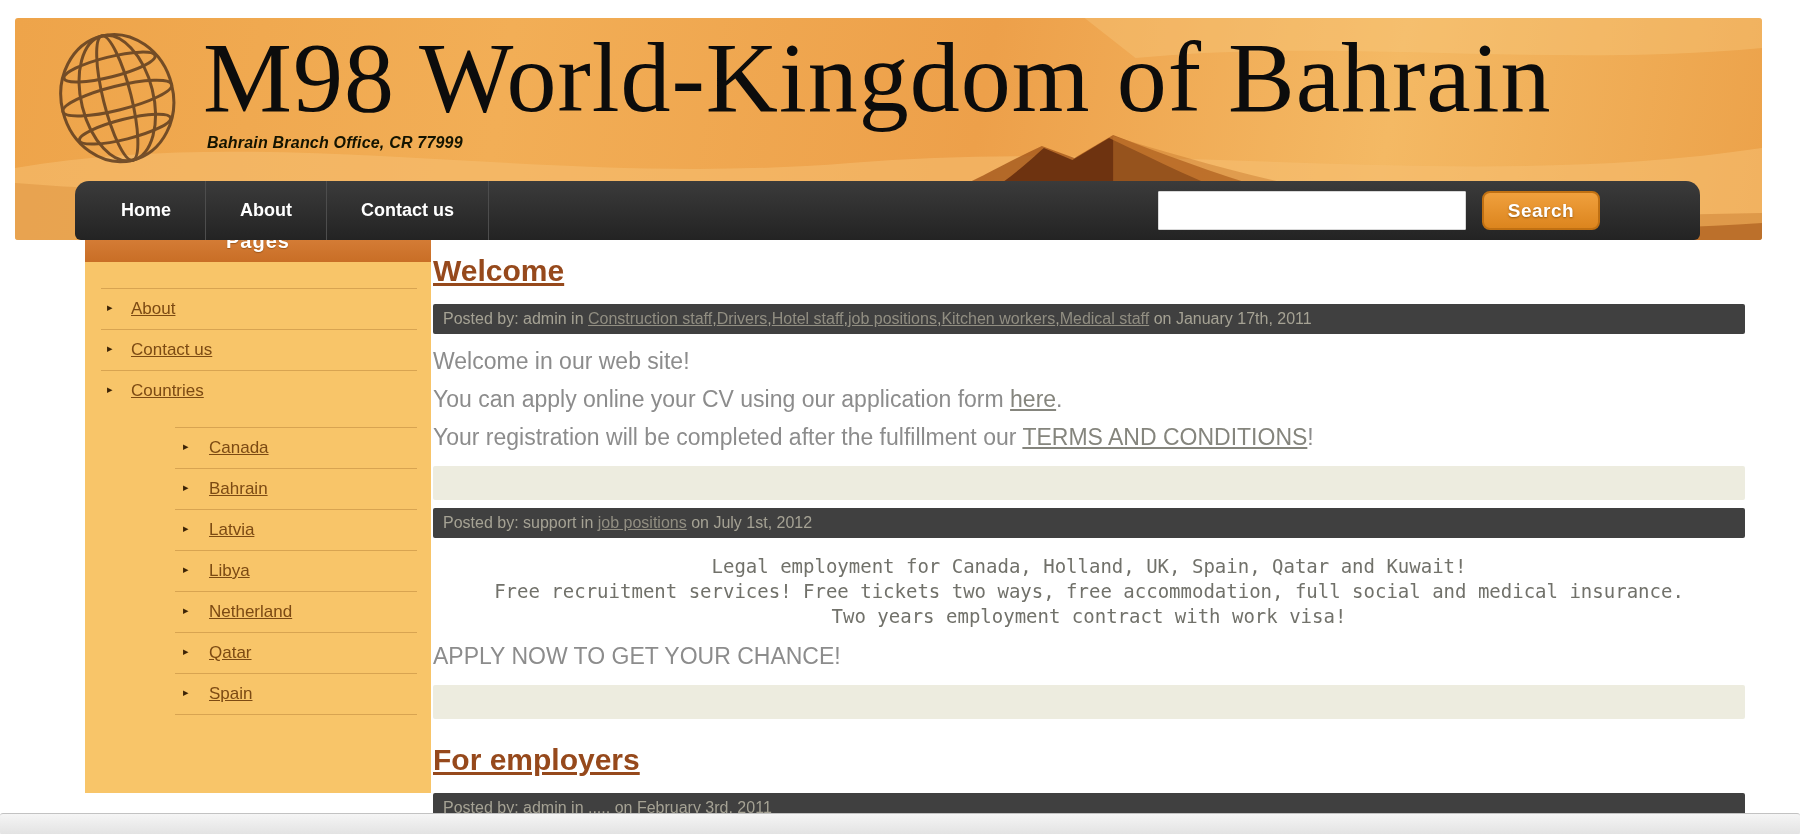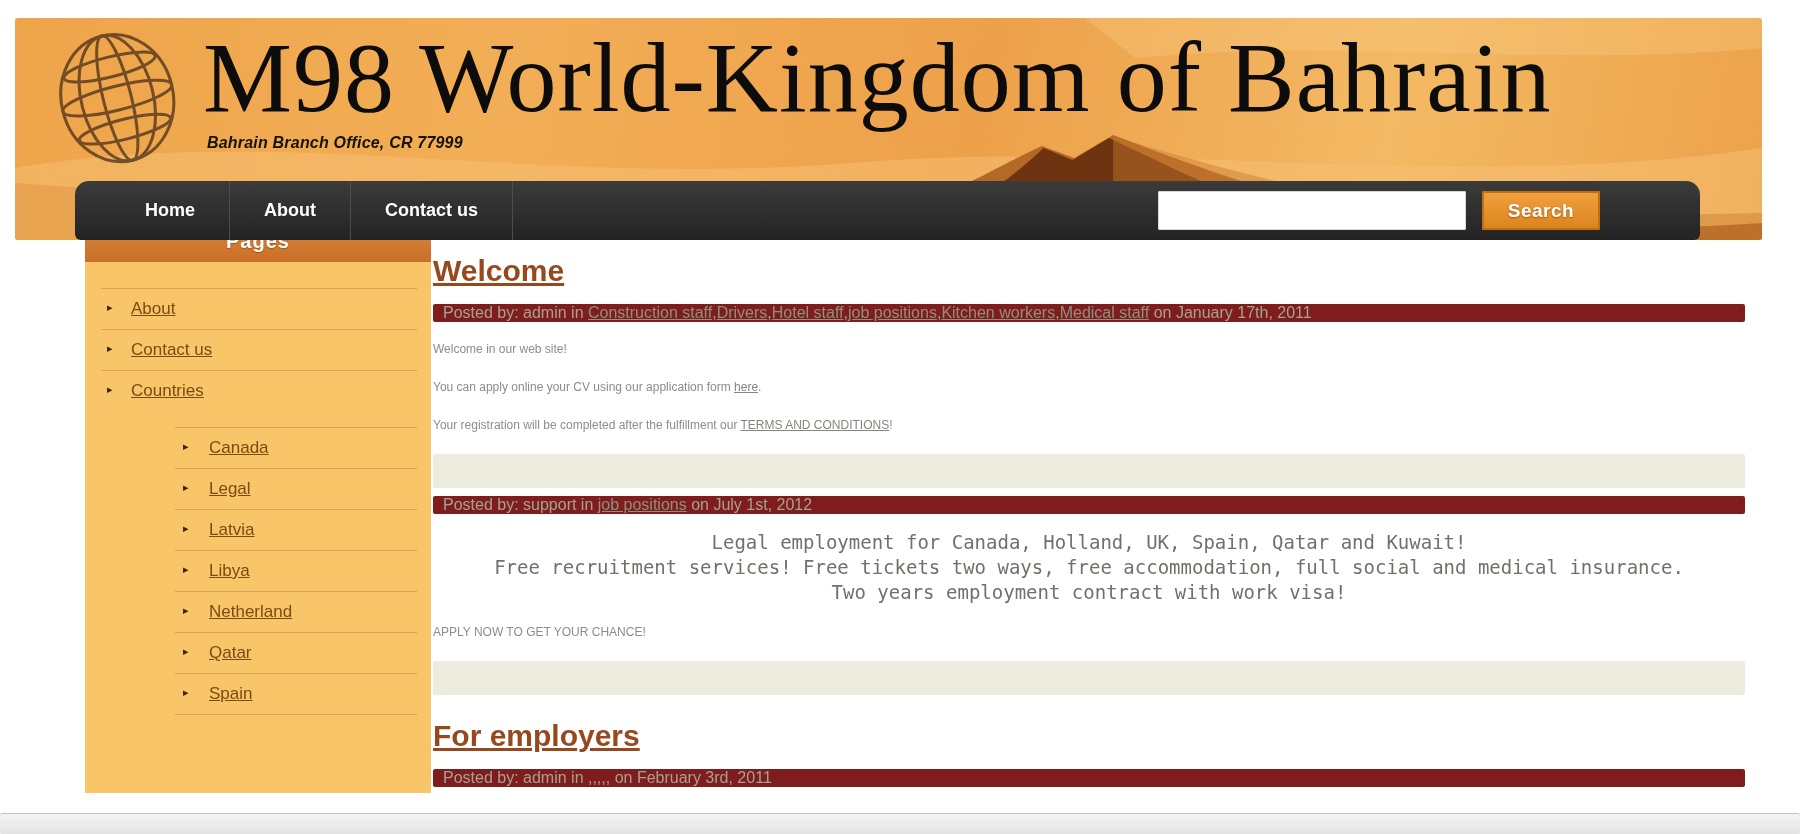--- a/index.html
+++ b/index.html
@@ -23,34 +23,34 @@
   .site-subtitle{
     position:absolute;left:192px;top:116px;
     font-size:16px;font-weight:bold;color:#141400;letter-spacing:.2px;font-style:italic;
   }
   
   .navbar{
     position:absolute;left:75px;top:181px;width:1625px;height:59px;
     background:linear-gradient(#3b3b3b,#232323);
     border-radius:14px 14px 6px 6px;z-index:3;
   }
-  .nav-list{list-style:none;margin:0;padding:0 0 0 36px;display:flex;height:59px;}
+  .nav-list{list-style:none;margin:0;padding:0 0 0 12px;display:flex;height:59px;}
   .nav-list li{
     padding:0 34px;line-height:58px;color:#ffffff;font-weight:bold;font-size:18px;
     border-right:1px solid #4d4d4d;cursor:pointer;white-space:nowrap;
   }
   .search-input{
     position:absolute;left:1083px;top:10px;width:308px;height:39px;
     border:1px solid #d8d8d8;background:#ffffff;box-sizing:border-box;
     font-size:18px;padding:0 8px;border-radius:1px;
   }
   .search-button{
     position:absolute;left:1407px;top:10px;width:118px;height:39px;
     background:linear-gradient(#f0a03d,#dc851e);
-    border:2px solid #c07012;border-radius:1px;
+    border:2px solid #c07012;border-radius:8px;
     color:#ffffff;font-weight:bold;font-size:19px;letter-spacing:.5px;
     text-shadow:0 1px 2px rgba(90,50,0,.55);cursor:pointer;
   }
   
   .sidebar{position:absolute;left:85px;top:220px;width:346px;z-index:2;}
   .sidebar-header{
     height:42px;background:linear-gradient(#dd8843,#c96e26);
     border-radius:3px 3px 0 0;color:#fff;font-size:20px;font-weight:bold;
     text-align:center;line-height:42px;letter-spacing:1px;
     text-shadow:0 1px 1px rgba(110,55,0,.5);
@@ -66,26 +66,26 @@
   .side-row a{color:#7c4a13;text-decoration:underline;cursor:pointer;}
   
   .main{position:absolute;left:433px;top:246px;width:1312px;z-index:1;}
   .post-title{
     font-size:30px;font-weight:bold;color:#96491c;text-decoration:underline;
     margin:24px 0 8px 0;cursor:pointer;display:inline-block;
   }
   .post{margin:0;}
   .post:first-child .post-title{margin-top:8px;}
   .meta{
-    background:#7f1d1d;border-radius:2px;padding:0 10px;
+    background:#404040;border-radius:2px;padding:6px 10px;
     font-size:16px;color:#a5a294;margin:8px 0 16px 0;line-height:18px;
     white-space:nowrap;overflow:hidden;
   }
   .meta a{color:#918e82;text-decoration:underline;cursor:pointer;}
-  .body-text{color:#8c8c8c;font-size:12px;margin:16px 0;line-height:22px;}
+  .body-text{color:#8c8c8c;font-size:23px;margin:16px 0;line-height:22px;}
   .body-text a{color:#85857d;text-decoration:underline;cursor:pointer;}
   .mono{
     font-family:"DejaVu Sans Mono","Liberation Mono",monospace;
     color:#71716a;font-size:19px;line-height:25px;margin:6px 0 0 0;white-space:pre-line;text-align:center;
   }
   .footer-bar{height:34px;background:#edecdf;border-radius:2px;margin:18px 0 0 0;}
   
   .bottom-scrollbar{
     position:absolute;left:0;top:813px;width:1800px;height:21px;
     background:linear-gradient(#f5f5f5,#e2e2e2);
@@ -135,21 +135,21 @@
   <div class="sidebar-body">
       <div class="divider"></div>
       <div class="side-row"><span class="bullet">▸</span><a>About</a></div>
       <div class="divider"></div>
       <div class="side-row"><span class="bullet">▸</span><a>Contact us</a></div>
       <div class="divider"></div>
       <div class="side-row"><span class="bullet">▸</span><a>Countries</a></div>
       <div class="divider l2 gap-before"></div>
       <div class="side-row l2"><span class="bullet">▸</span><a>Canada</a></div>
       <div class="divider l2"></div>
-      <div class="side-row l2"><span class="bullet">▸</span><a>Legal</a></div>
+      <div class="side-row l2"><span class="bullet">▸</span><a>Bahrain</a></div>
       <div class="divider l2"></div>
       <div class="side-row l2"><span class="bullet">▸</span><a>Latvia</a></div>
       <div class="divider l2"></div>
       <div class="side-row l2"><span class="bullet">▸</span><a>Libya</a></div>
       <div class="divider l2"></div>
       <div class="side-row l2"><span class="bullet">▸</span><a>Netherland</a></div>
       <div class="divider l2"></div>
       <div class="side-row l2"><span class="bullet">▸</span><a>Qatar</a></div>
       <div class="divider l2"></div>
       <div class="side-row l2"><span class="bullet">▸</span><a>Spain</a></div>

